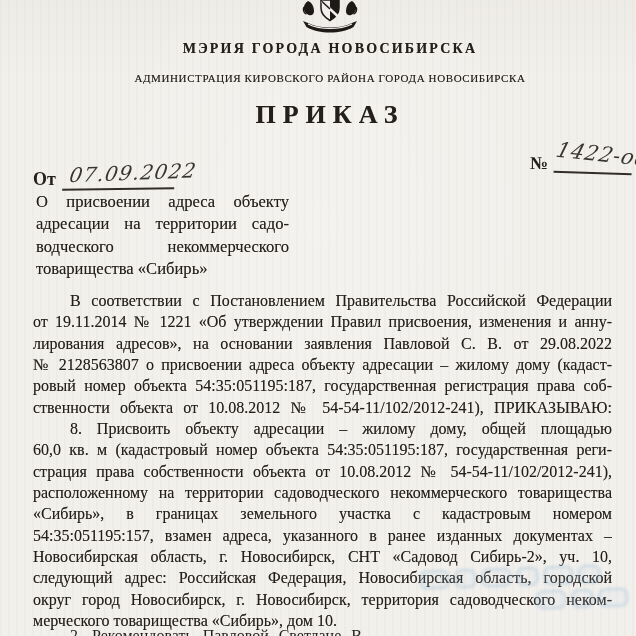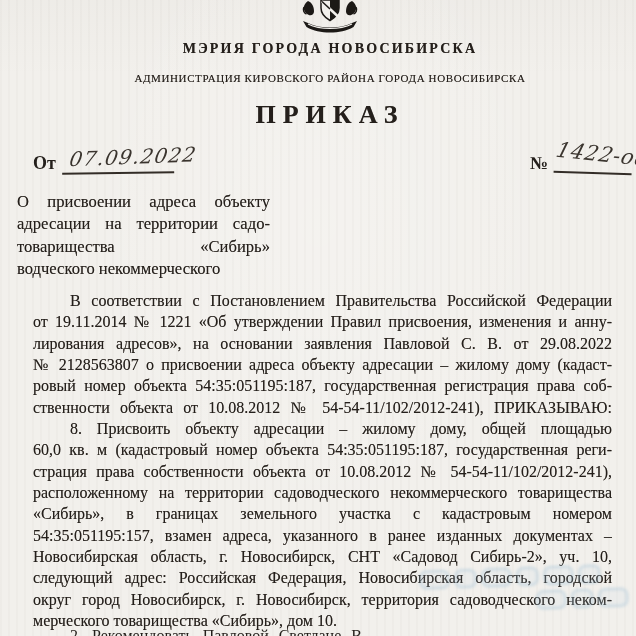--- a/index.html
+++ b/index.html
@@ -19,34 +19,34 @@
   }
   .emblem{position:absolute;top:0;left:301px;width:58px;height:33px;}
   .hline{position:absolute;left:25px;width:610px;text-align:center;white-space:nowrap;
     text-shadow:0 0 .4px rgba(45,38,30,.55);}
   .org1{top:41px;font-size:14px;font-weight:bold;letter-spacing:2.2px;}
   .org2{top:72px;font-size:11px;letter-spacing:.6px;}
   .doctype{top:100px;font-size:26px;font-weight:bold;letter-spacing:7px;}
 
   .meta{position:absolute;left:0;top:146px;width:636px;height:34px;font-size:18px;}
   .meta-label{font-weight:bold;}
-  .date-group{position:absolute;left:33px;top:2px;}
+  .date-group{position:absolute;left:33px;top:18px;}
   .num-group{position:absolute;left:530px;top:2px;}
   .uline{display:inline-block;position:relative;vertical-align:bottom;
     border-bottom:2.5px solid #332d27;height:24px;}
   .uline.date{width:112px;margin-left:6px;transform:rotate(-.8deg);}
   .uline.num{width:78px;margin-left:6px;transform:rotate(2deg);}
   .handwriting{
     position:absolute;font-family:"DejaVu Serif","Liberation Serif",serif;
     font-style:italic;color:#3a342e;white-space:nowrap;
   }
   .hw-date{left:8px;top:-3px;font-size:20px;letter-spacing:1.2px;transform:skewX(-12deg) rotate(-1.5deg);}
   .hw-num{left:2px;top:-6px;font-size:21px;letter-spacing:1px;transform:skewX(-10deg) rotate(4deg);}
 
-  .subject{position:absolute;left:17px;top:191px;width:253px;
+  .subject{position:absolute;left:36px;top:191px;width:253px;
     font-size:16.6px;line-height:22.4px;text-shadow:0 0 .35px rgba(45,38,30,.5);}
   .bodytext{position:absolute;left:33px;top:290px;width:579px;
     font-size:16px;line-height:21.35px;text-shadow:0 0 .35px rgba(45,38,30,.5);}
   .line{text-align:justify;text-align-last:justify;overflow:hidden;max-height:22.5px;}
   .subject .line:last-child{text-align-last:left;}
   .para2 .line:last-child{text-align-last:left;}
   .para .line:first-child{text-indent:37px;}
   .clipped-line{position:absolute;left:33px;top:625px;width:579px;
     font-size:16px;line-height:21px;text-indent:37px;word-spacing:6px;white-space:nowrap;}
 
@@ -94,22 +94,22 @@
       <span class="meta-label">От</span><span class="uline date"><span class="handwriting hw-date">07.09.2022</span></span>
     </span>
     <span class="num-group">
       <span class="meta-label">№</span><span class="uline num"><span class="handwriting hw-num">1422-од</span></span>
     </span>
   </div>
 
   <div class="subject">
       <div class="line">О присвоении адреса объекту</div>
       <div class="line">адресации на территории садо-</div>
+      <div class="line">водческого некоммерческого</div>
       <div class="line">товарищества «Сибирь»</div>
-      <div class="line">водческого некоммерческого</div>
     </div>
 
   <div class="bodytext">
     <div class="para para1">
         <div class="line">В соответствии с Постановлением Правительства Российской Федерации</div>
         <div class="line">от 19.11.2014 № 1221 «Об утверждении Правил присвоения, изменения и анну-</div>
         <div class="line">лирования адресов», на основании заявления Павловой С. В. от 29.08.2022</div>
         <div class="line">№ 2128563807 о присвоении адреса объекту адресации – жилому дому (кадаст-</div>
         <div class="line">ровый номер объекта 54:35:051195:187, государственная регистрация права соб-</div>
         <div class="line">ственности объекта от 10.08.2012 № 54-54-11/102/2012-241), ПРИКАЗЫВАЮ:</div>

